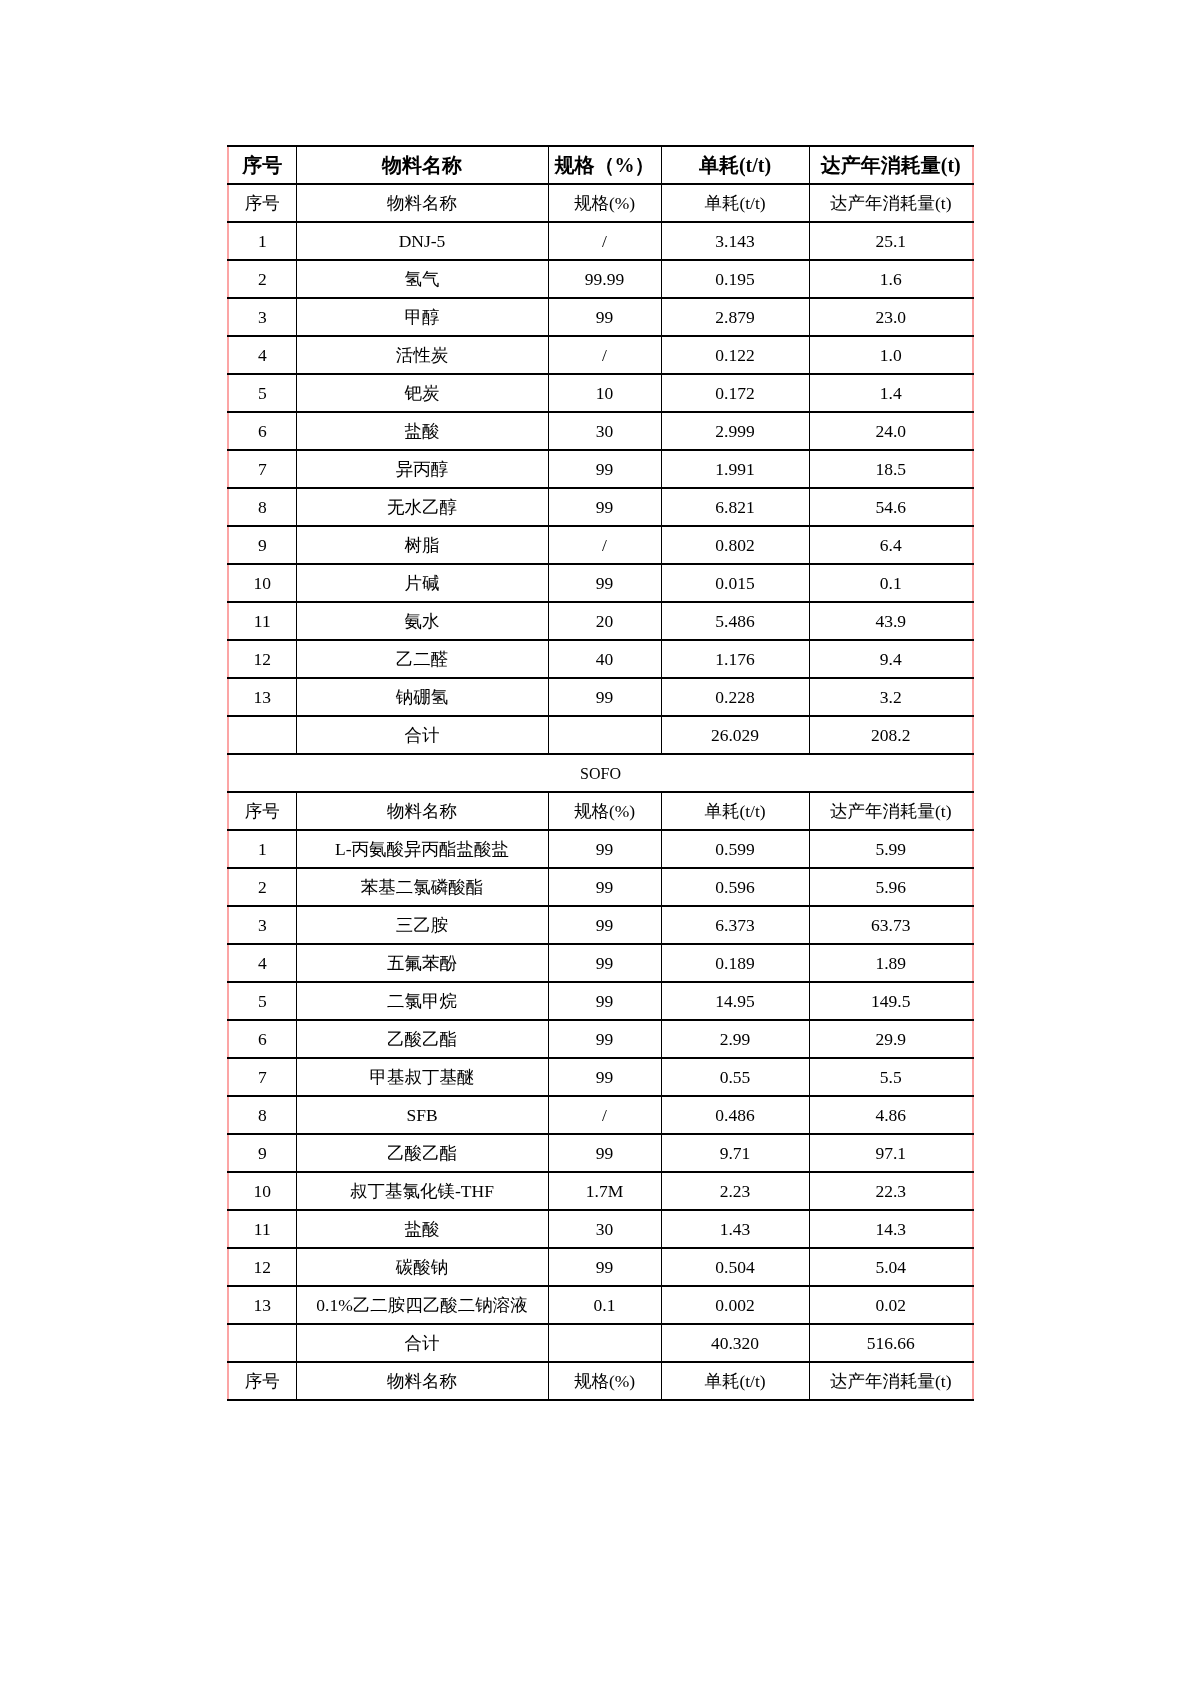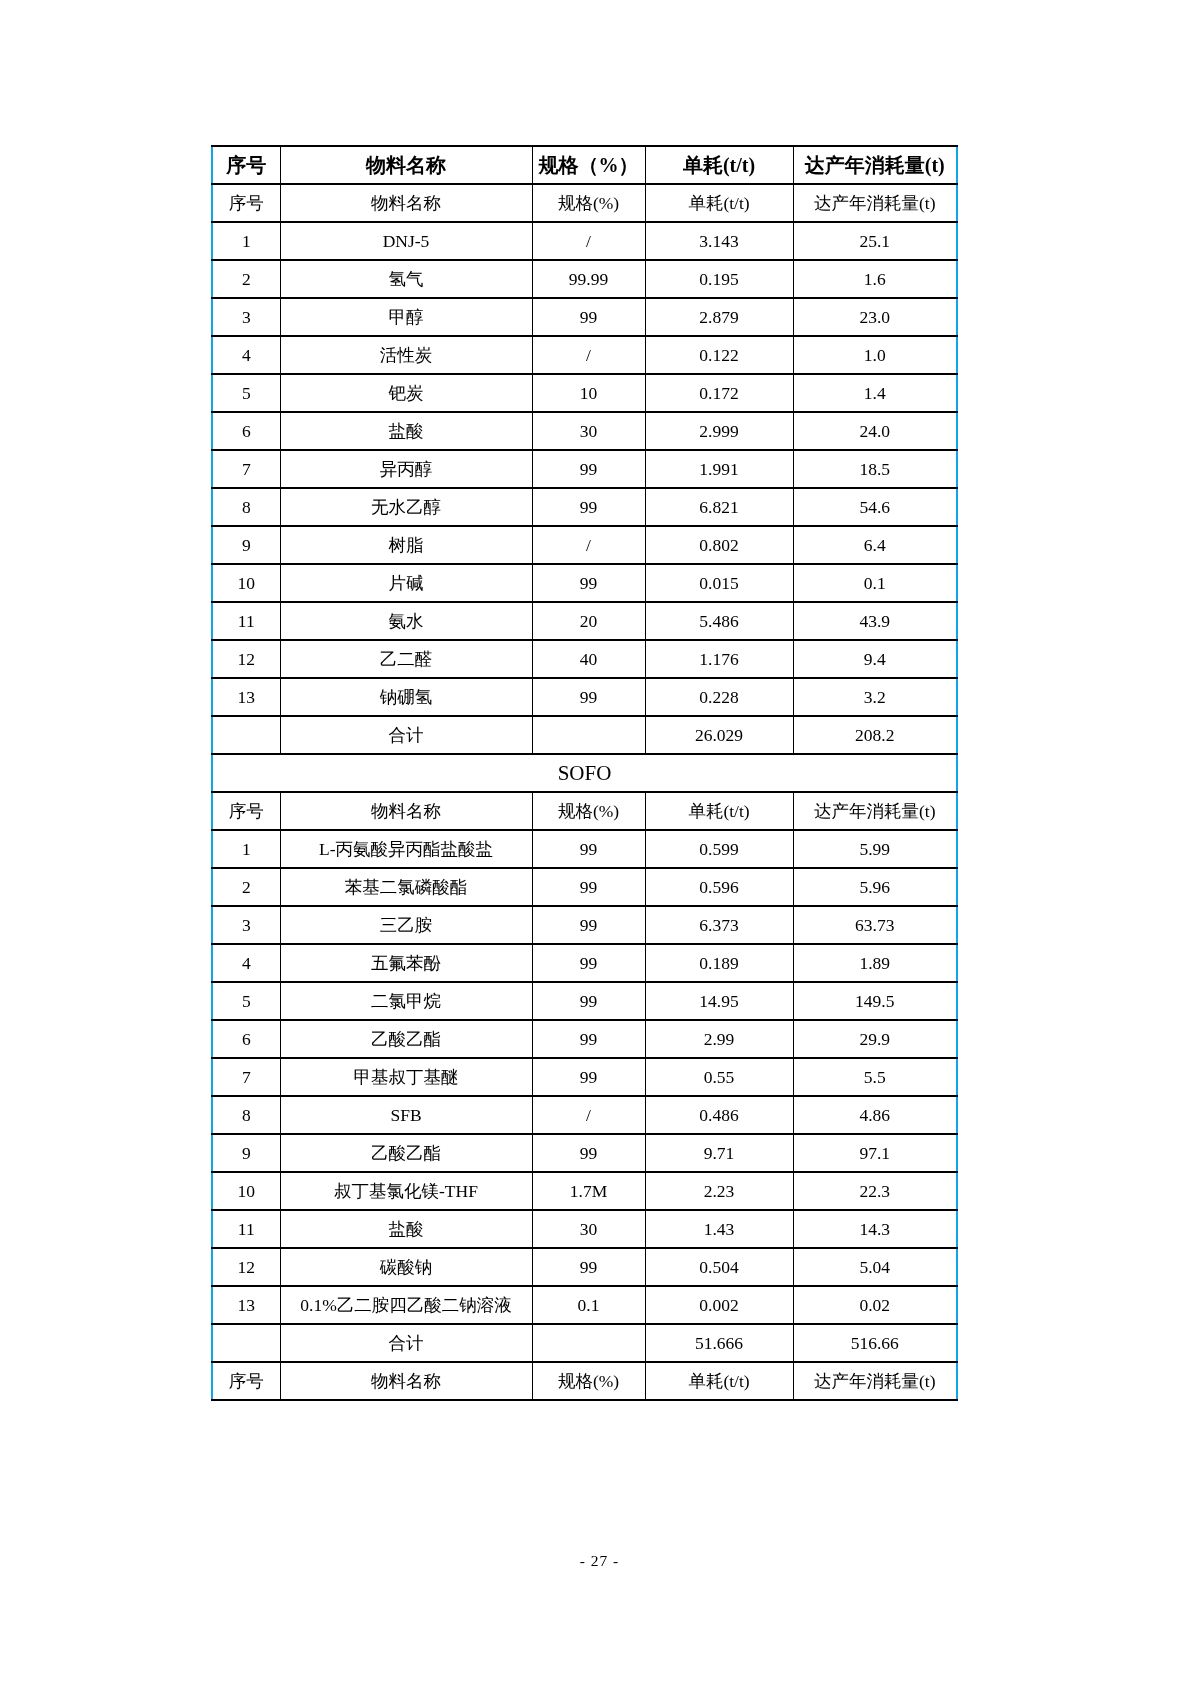--- a/index.html
+++ b/index.html
@@ -15,26 +15,26 @@
     color: #000000;
     overflow: hidden;
   }
   .doc-page {
     position: absolute;
     inset: 0;
     background: #ffffff;
   }
   table.materials {
     position: absolute;
-    left: 211px;
+    left: 227px;
     top: 145px;
     width: 745px;
     border-collapse: collapse;
     table-layout: fixed;
-    border: 2px solid #0ea5e9;
+    border: 2px solid #fca5a5;
   }
   table.materials td {
     border-style: solid;
     border-color: #000000;
     border-width: 2px 1.5px;
     text-align: center;
     vertical-align: middle;
     font-size: 17.5px;
     line-height: 35px;
     height: 36px;
@@ -43,21 +43,21 @@
     word-break: break-all;
   }
   table.materials td:nth-child(2) {
     padding: 0 16px;
   }
   table.materials tr.hdr-bold td {
     font-weight: bold;
     font-size: 20px;
   }
   table.materials tr.section-title-row td {
-    font-size: 21px;
+    font-size: 16px;
     padding: 0 6px;
   }
   .page-footer {
     position: absolute;
     left: 0;
     top: 1552px;
     width: 100%;
     text-align: center;
     font-size: 15.5px;
     letter-spacing: 1px;
@@ -287,28 +287,27 @@
           <td>13</td>
           <td>0.1%乙二胺四乙酸二钠溶液</td>
           <td>0.1</td>
           <td>0.002</td>
           <td>0.02</td>
         </tr>
         <tr>
           <td></td>
           <td>合计</td>
           <td></td>
-          <td>51.666</td>
+          <td>40.320</td>
           <td>516.66</td>
         </tr>
         <tr>
           <td>序号</td>
           <td>物料名称</td>
           <td>规格(%)</td>
           <td>单耗(t/t)</td>
           <td>达产年消耗量(t)</td>
         </tr>
       </tbody>
   </table>
 
-  <div class="page-footer">- 27 -</div>
 
 </div>
 
 </body></html>

